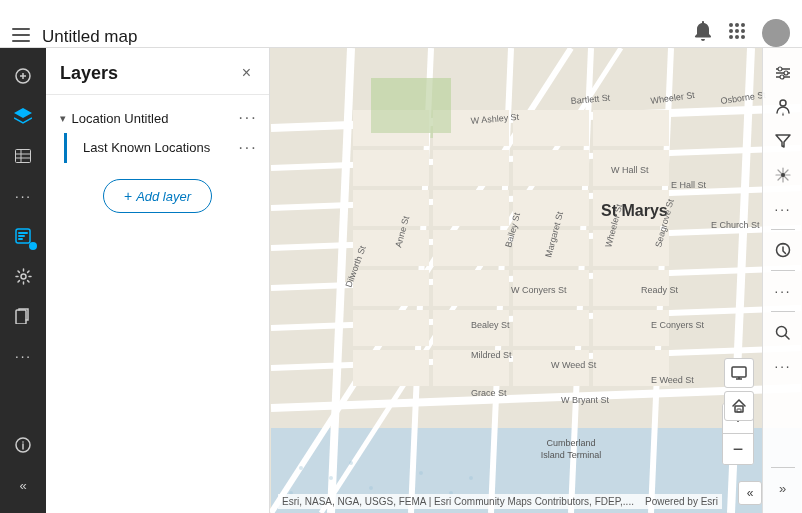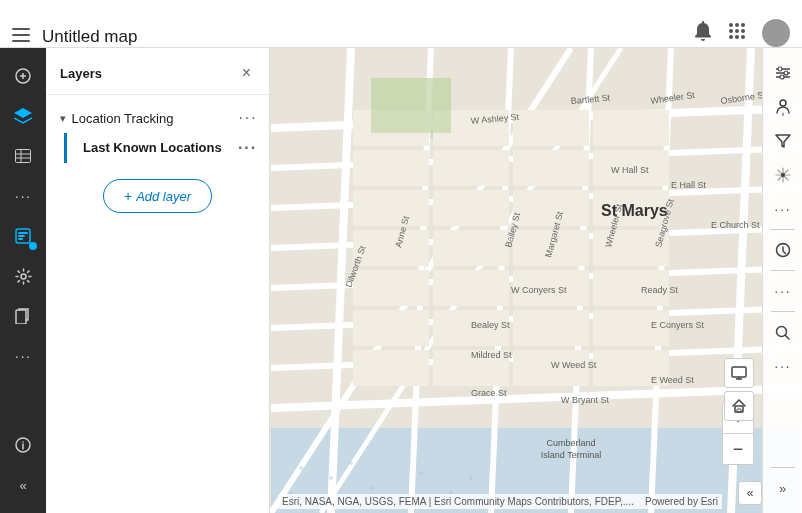--- a/index.html
+++ b/index.html
@@ -65,21 +65,21 @@
       flex-shrink: 0;
       z-index: 4;
     }
     .layers-header {
       display: flex;
       align-items: center;
       justify-content: space-between;
       padding: 14px 14px 10px 14px;
       border-bottom: 1px solid #e8e8e8;
     }
-    .layers-title { font-size: 13px; font-weight: 600; color: #1a1a1a; }
+    .layers-title { font-size: 18px; font-weight: 600; color: #1a1a1a; }
     .layers-close { color: #666; font-size: 16px; cursor: pointer; padding: 2px 4px; }
 
     .layers-content { flex: 1; padding: 8px 0; overflow-y: auto; }
 
     .layer-group { padding: 0 8px 0 10px; }
     .layer-group-header {
       display: flex;
       align-items: center;
       justify-content: space-between;
       padding: 6px 4px;
@@ -90,21 +90,20 @@
     .layer-group-name { font-size: 13px; color: #1a1a1a; font-weight: 400; }
     .layer-more { color: #666; font-size: 16px; cursor: pointer; letter-spacing: 1px; }
 
     .layer-item {
       display: flex;
       align-items: center;
       justify-content: space-between;
       padding: 6px 4px 6px 16px;
       margin-left: 8px;
       border-left: 3px solid #0079c1;
-      font-weight: bold;
     }
     .layer-item-name { font-size: 13px; color: #1a1a1a; line-height: 1.3; }
     .layer-item-more { color: #666; font-size: 16px; cursor: pointer; letter-spacing: 1px; }
 
     .add-layer-btn {
       display: flex;
       align-items: center;
       gap: 6px;
       margin: 16px auto;
       padding: 8px 20px;
@@ -337,21 +336,21 @@
   <div class="layers-panel">
     <div class="layers-header">
       <span class="layers-title">Layers</span>
       <span class="layers-close">×</span>
     </div>
     <div class="layers-content">
       <div class="layer-group">
         <div class="layer-group-header">
           <div class="layer-group-left">
             <span class="chevron">▾</span>
-            <span class="layer-group-name">Location Tracking</span>
+            <span class="layer-group-name">Location Untitled</span>
           </div>
           <span class="layer-more">···</span>
         </div>
         <div class="layer-item">
           <span class="layer-item-name">Last Known Locations</span>
           <span class="layer-item-more">···</span>
         </div>
       </div>
       <button class="add-layer-btn">
         <span style="font-size:14px; font-weight:400;">+</span>

